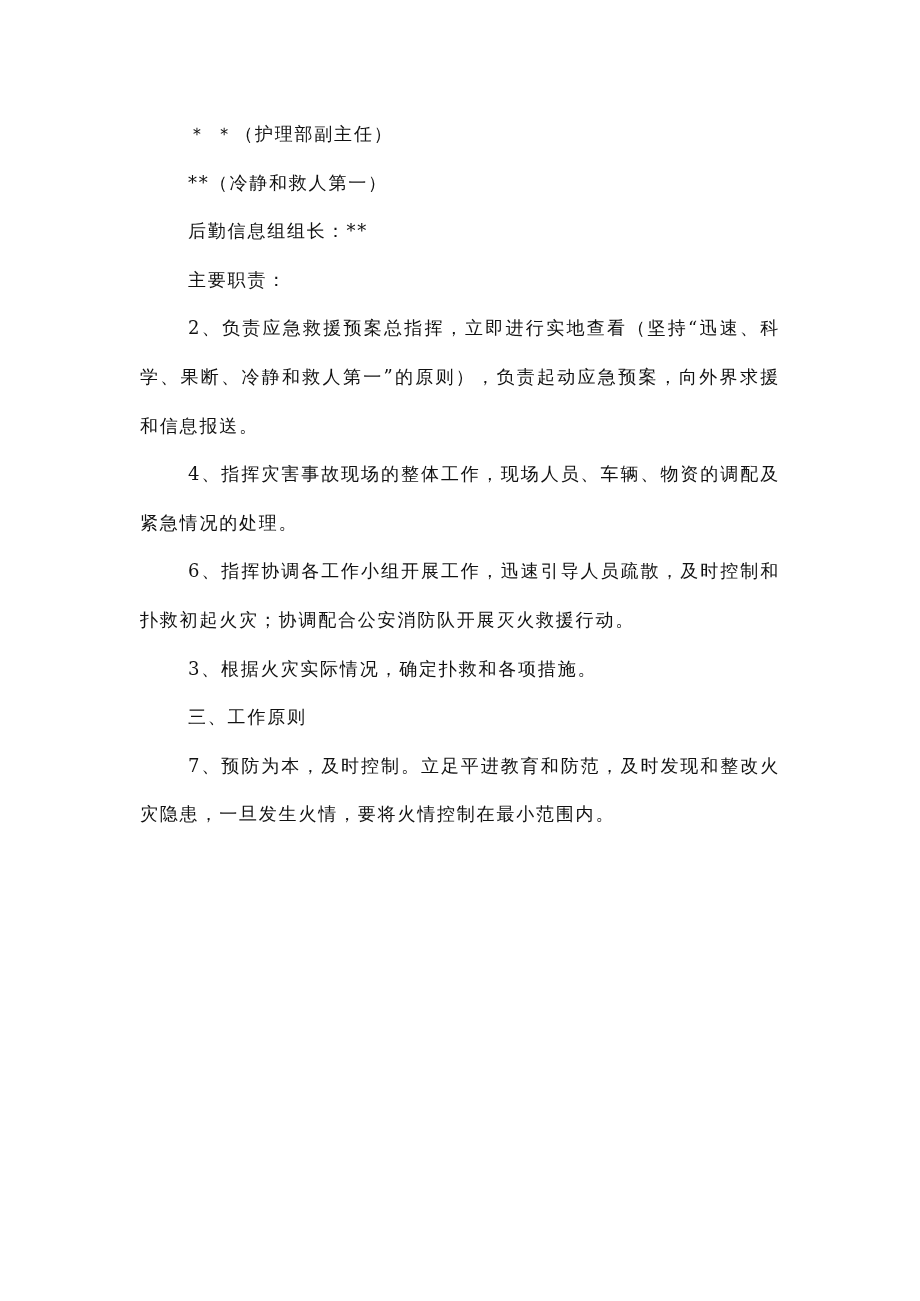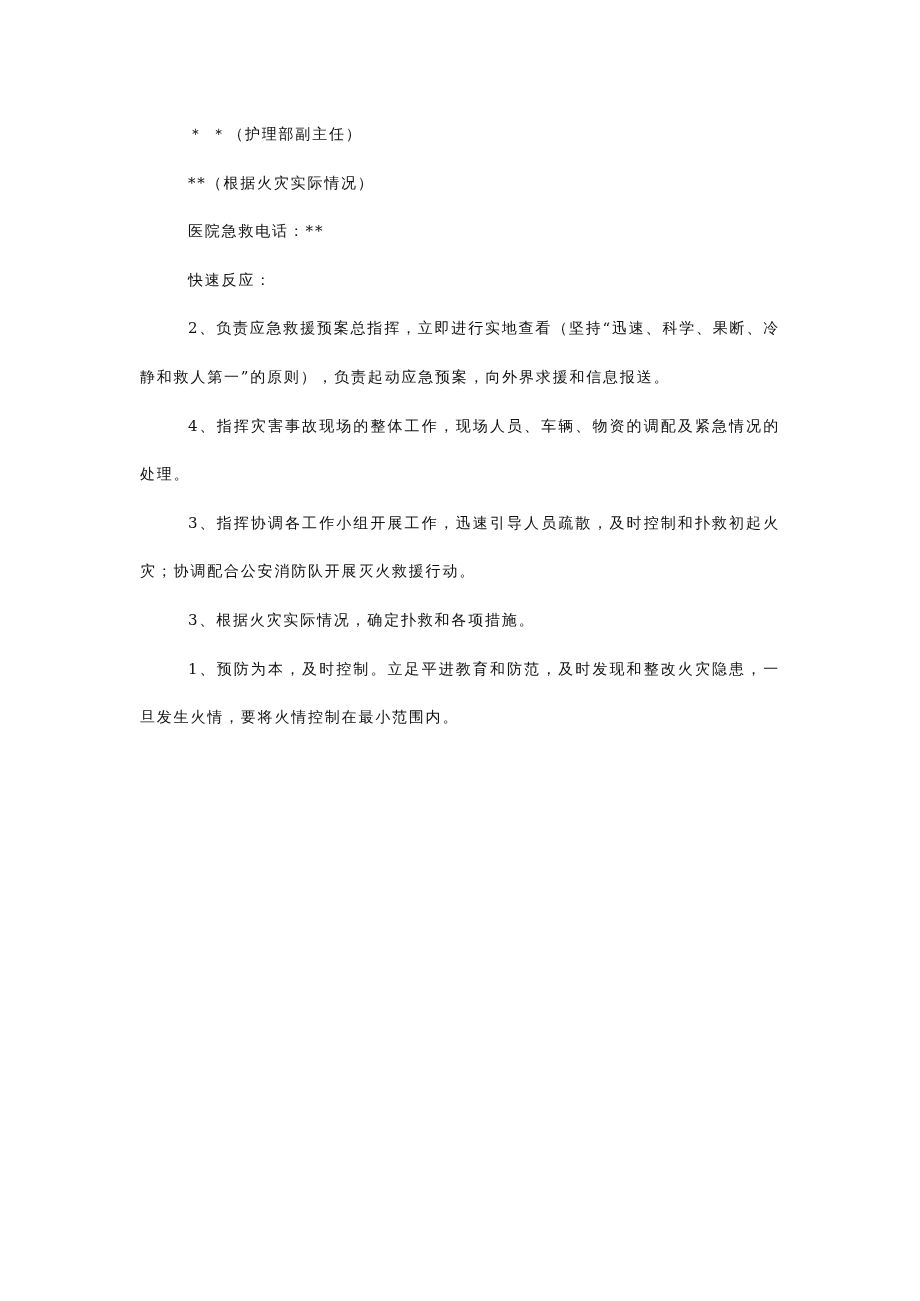--- a/index.html
+++ b/index.html
@@ -3,34 +3,35 @@
 <meta charset="utf-8">
 <style>
   html, body { margin: 0; padding: 0; background: #ffffff; }
   body { width: 920px; height: 1301px; position: relative; overflow: hidden; }
   .page {
     position: absolute;
     left: 140px;
     top: 110px;
     width: 640px;
     font-family: "DejaVu Serif", "Liberation Serif", serif;
-    font-size: 15px;
+    font-size: 18px;
     color: #111111;
     line-height: 48.6px;
     letter-spacing: 1.8px;
   }
   .p { margin: 0; padding: 0; text-align: justify; text-align-last: left; }
   .indent { text-indent: 48px; }
 </style>
 </head>
 <body>
 
 <div class="page">
   <p class="p indent">＊ ＊（护理部副主任）</p>
-  <p class="p indent">**（根据火灾实际情况）</p>
-  <p class="p indent">医院急救电话：**</p>
-  <p class="p indent">快速反应：</p>
+  <p class="p indent">**（冷静和救人第一）</p>
+  <p class="p indent">后勤信息组组长：**</p>
+  <p class="p indent">主要职责：</p>
   <p class="p indent">2、负责应急救援预案总指挥，立即进行实地查看（坚持“迅速、科学、果断、冷静和救人第一”的原则），负责起动应急预案，向外界求援和信息报送。</p>
   <p class="p indent">4、指挥灾害事故现场的整体工作，现场人员、车辆、物资的调配及紧急情况的处理。</p>
-  <p class="p indent">3、指挥协调各工作小组开展工作，迅速引导人员疏散，及时控制和扑救初起火灾；协调配合公安消防队开展灭火救援行动。</p>
+  <p class="p indent">6、指挥协调各工作小组开展工作，迅速引导人员疏散，及时控制和扑救初起火灾；协调配合公安消防队开展灭火救援行动。</p>
   <p class="p indent">3、根据火灾实际情况，确定扑救和各项措施。</p>
-  <p class="p indent">1、预防为本，及时控制。立足平进教育和防范，及时发现和整改火灾隐患，一旦发生火情，要将火情控制在最小范围内。</p>
+  <p class="p indent">三、工作原则</p>
+  <p class="p indent">7、预防为本，及时控制。立足平进教育和防范，及时发现和整改火灾隐患，一旦发生火情，要将火情控制在最小范围内。</p>
 </div>
 
 </body></html>

